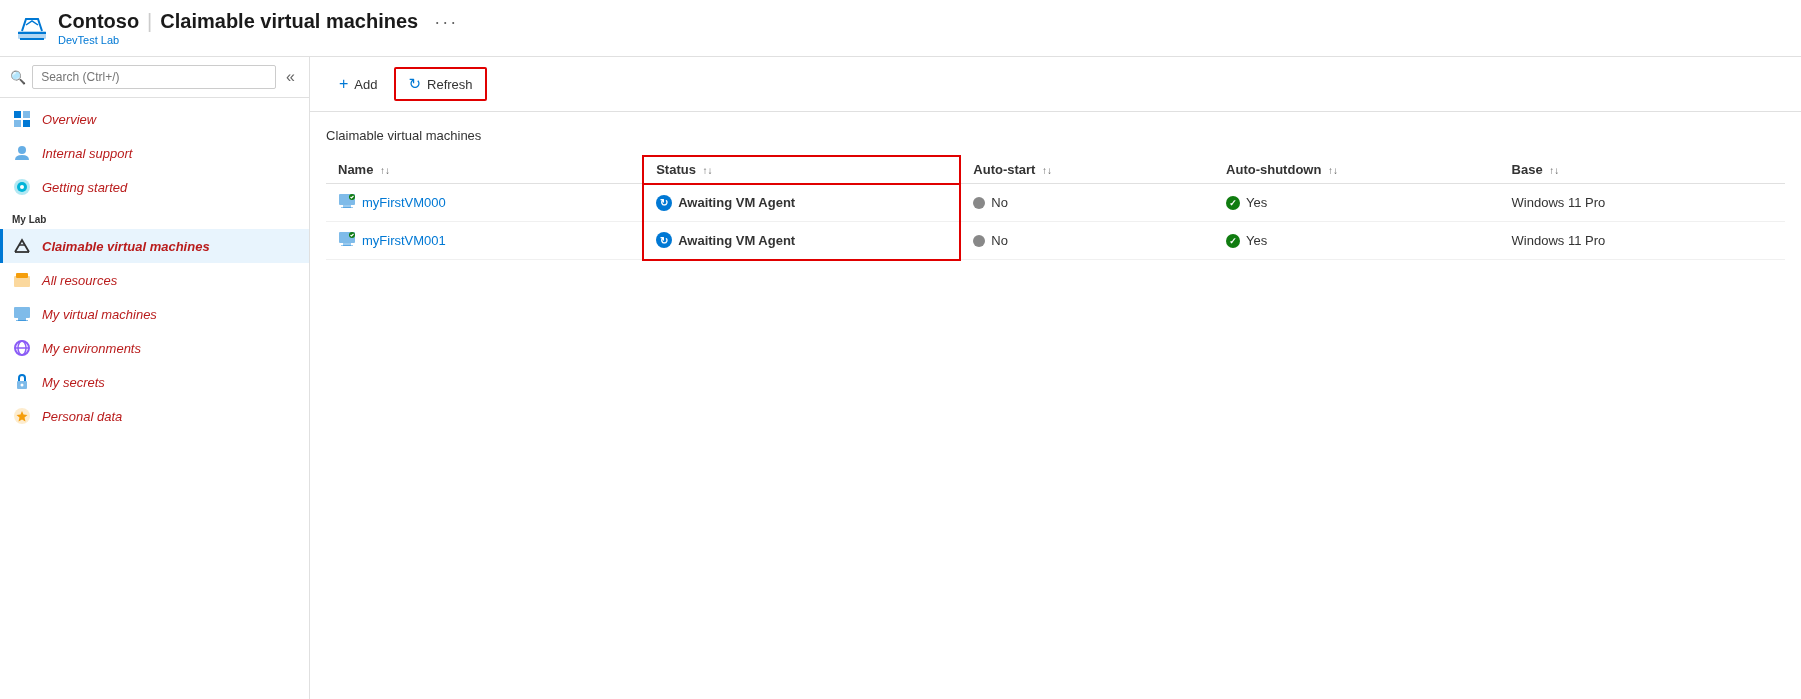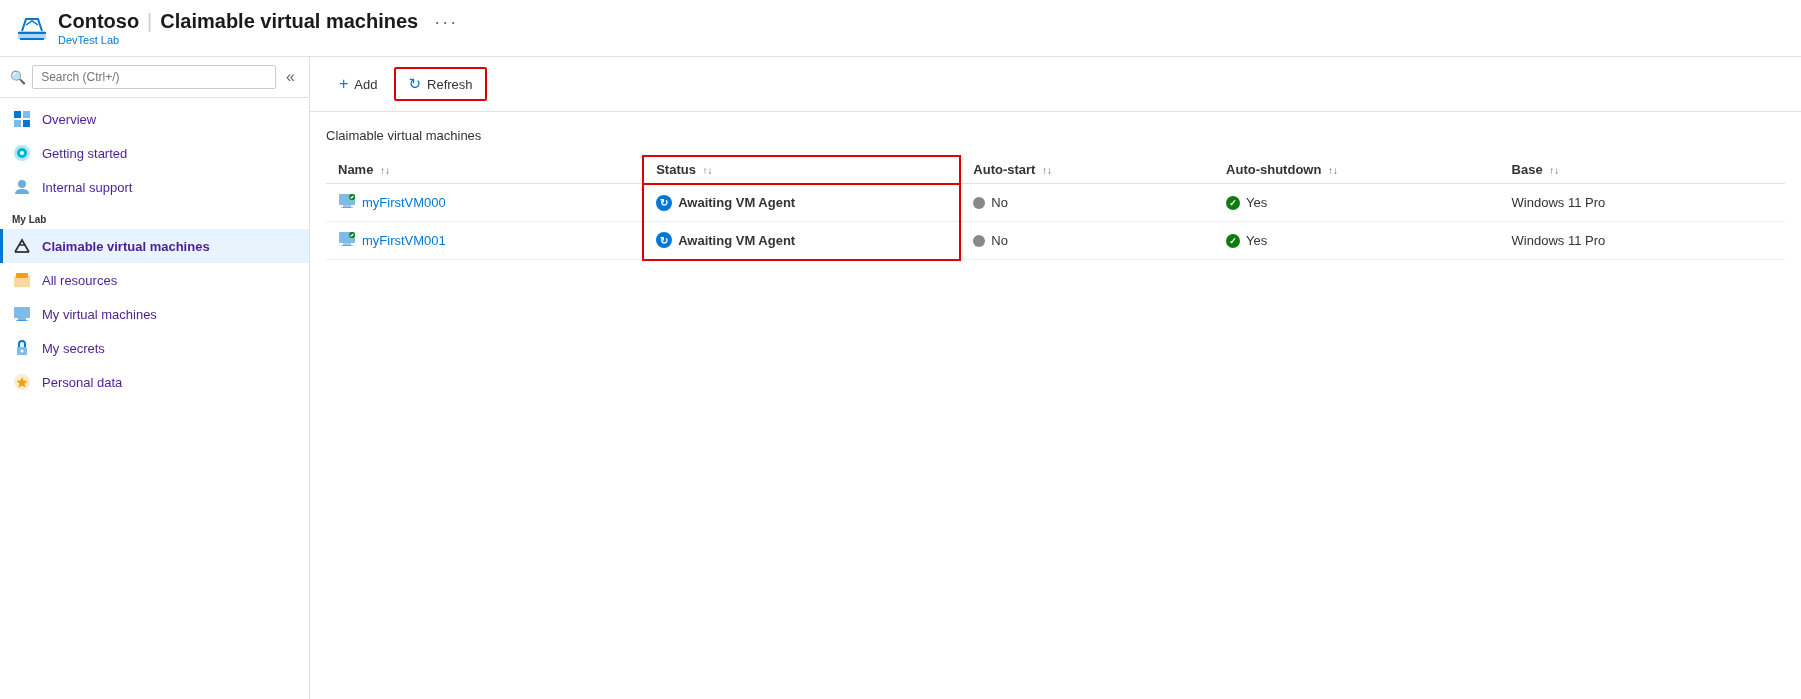--- a/index.html
+++ b/index.html
@@ -13,21 +13,21 @@
 
     
     .main { display: flex; flex: 1; overflow: hidden; }
 
     
     .sidebar { width: 310px; border-right: 1px solid #e0e0e0; display: flex; flex-direction: column; overflow-y: auto; background: #fff; flex-shrink: 0; }
     .sidebar-search { padding: 8px 10px; border-bottom: 1px solid #e0e0e0; display: flex; align-items: center; gap: 6px; }
     .sidebar-search input { flex: 1; border: 1px solid #ccc; border-radius: 2px; padding: 4px 8px; font-size: 12px; color: #666; outline: none; }
     .sidebar-collapse { background: none; border: none; cursor: pointer; color: #666; font-size: 16px; padding: 2px 4px; }
     .sidebar-nav { flex: 1; padding: 4px 0; }
-    .nav-item { display: flex; align-items: center; padding: 7px 12px; cursor: pointer; color: #4c1d95; font-size: 13px; gap: 10px; }
+    .nav-item { display: flex; align-items: center; padding: 7px 12px; cursor: pointer; color: #b91c1c; font-size: 13px; gap: 10px; font-style: italic; }
     .nav-item.active { background: #e8f4fd; font-weight: 500; }
     .nav-item.active .nav-label { font-weight: 600; }
     .nav-icon { width: 20px; height: 20px; flex-shrink: 0; display: flex; align-items: center; justify-content: center; }
     .section-label { font-size: 10px; font-weight: 700; color: #333; padding: 10px 12px 4px 12px; text-transform: none; }
 
     
     .content { flex: 1; display: flex; flex-direction: column; overflow: hidden; padding: 0; }
     .toolbar { display: flex; align-items: center; padding: 10px 16px; border-bottom: 1px solid #e0e0e0; gap: 4px; }
     .toolbar-btn { display: flex; align-items: center; gap: 6px; padding: 6px 12px; background: none; border: 1px solid transparent; border-radius: 2px; cursor: pointer; font-size: 13px; color: #333; }
     .toolbar-btn.refresh-btn { border: 2px solid #e00000; }
@@ -100,35 +100,35 @@
               <rect x="10" y="1" width="7" height="7" fill="#0078d4" opacity="0.5"></rect>
               <rect x="1" y="10" width="7" height="7" fill="#0078d4" opacity="0.5"></rect>
               <rect x="10" y="10" width="7" height="7" fill="#0078d4"></rect>
             </svg>
         </span>
         <span class="nav-label">Overview</span>
       </div>
       <div class="nav-item">
         <span class="nav-icon">
           <svg width="18" height="18" viewBox="0 0 18 18" fill="none">
+              <circle cx="9" cy="6" r="4" fill="#0078d4" opacity="0.6"></circle>
+              <path d="M2 16 Q2 11 9 11 Q16 11 16 16" fill="#0078d4" opacity="0.6"></path>
+            </svg>
+        </span>
+        <span class="nav-label">Internal support</span>
+      </div>
+      <div class="nav-item">
+        <span class="nav-icon">
+          <svg width="18" height="18" viewBox="0 0 18 18" fill="none">
               <circle cx="9" cy="9" r="8" fill="#00b4d8" opacity="0.3"></circle>
               <circle cx="9" cy="9" r="5" fill="#00b4d8"></circle>
               <circle cx="9" cy="9" r="2" fill="white"></circle>
             </svg>
         </span>
         <span class="nav-label">Getting started</span>
-      </div>
-      <div class="nav-item">
-        <span class="nav-icon">
-          <svg width="18" height="18" viewBox="0 0 18 18" fill="none">
-              <circle cx="9" cy="6" r="4" fill="#0078d4" opacity="0.6"></circle>
-              <path d="M2 16 Q2 11 9 11 Q16 11 16 16" fill="#0078d4" opacity="0.6"></path>
-            </svg>
-        </span>
-        <span class="nav-label">Internal support</span>
       </div>
 
       <div class="section-label">My Lab</div>
 
       <div class="nav-item active" style="border-left:3px solid #0078d4;padding-left:9px;background:#e8f4fd;">
         <span class="nav-icon">
           <svg width="20" height="20" viewBox="0 0 20 20" fill="none">
               <path d="M3 16 L10 4 L17 16" stroke="#333" stroke-width="1.8" fill="none"></path>
               <line x1="3" y1="16" x2="17" y2="16" stroke="#333" stroke-width="1.8"></line>
               <path d="M7 9 L13 9" stroke="#333" stroke-width="1.5"></path>
@@ -147,20 +147,30 @@
       </div>
       <div class="nav-item">
         <span class="nav-icon">
           <svg width="18" height="18" viewBox="0 0 18 18" fill="none">
               <rect x="1" y="2" width="16" height="11" rx="1" fill="#0078d4" opacity="0.5"></rect>
               <rect x="5" y="13" width="8" height="3" fill="#0078d4" opacity="0.5"></rect>
               <rect x="3" y="15" width="12" height="1" fill="#0078d4" opacity="0.5"></rect>
             </svg>
         </span>
         <span class="nav-label">My virtual machines</span>
+      </div>
+      <div class="nav-item">
+        <span class="nav-icon">
+          <svg width="18" height="18" viewBox="0 0 18 18" fill="none">
+              <circle cx="9" cy="9" r="7" stroke="#8b5cf6" stroke-width="2" fill="none"></circle>
+              <ellipse cx="9" cy="9" rx="4" ry="7" stroke="#8b5cf6" stroke-width="1.5" fill="none"></ellipse>
+              <line x1="2" y1="9" x2="16" y2="9" stroke="#8b5cf6" stroke-width="1.5"></line>
+            </svg>
+        </span>
+        <span class="nav-label">My environments</span>
       </div>
       <div class="nav-item">
         <span class="nav-icon">
           <svg width="18" height="18" viewBox="0 0 18 18" fill="none">
               <rect x="4" y="8" width="10" height="8" rx="1" fill="#0078d4" opacity="0.5"></rect>
               <path d="M6 8 L6 5 Q6 2 9 2 Q12 2 12 5 L12 8" stroke="#0078d4" stroke-width="2" fill="none"></path>
               <circle cx="9" cy="12" r="1.5" fill="white"></circle>
             </svg>
         </span>
         <span class="nav-label">My secrets</span>

